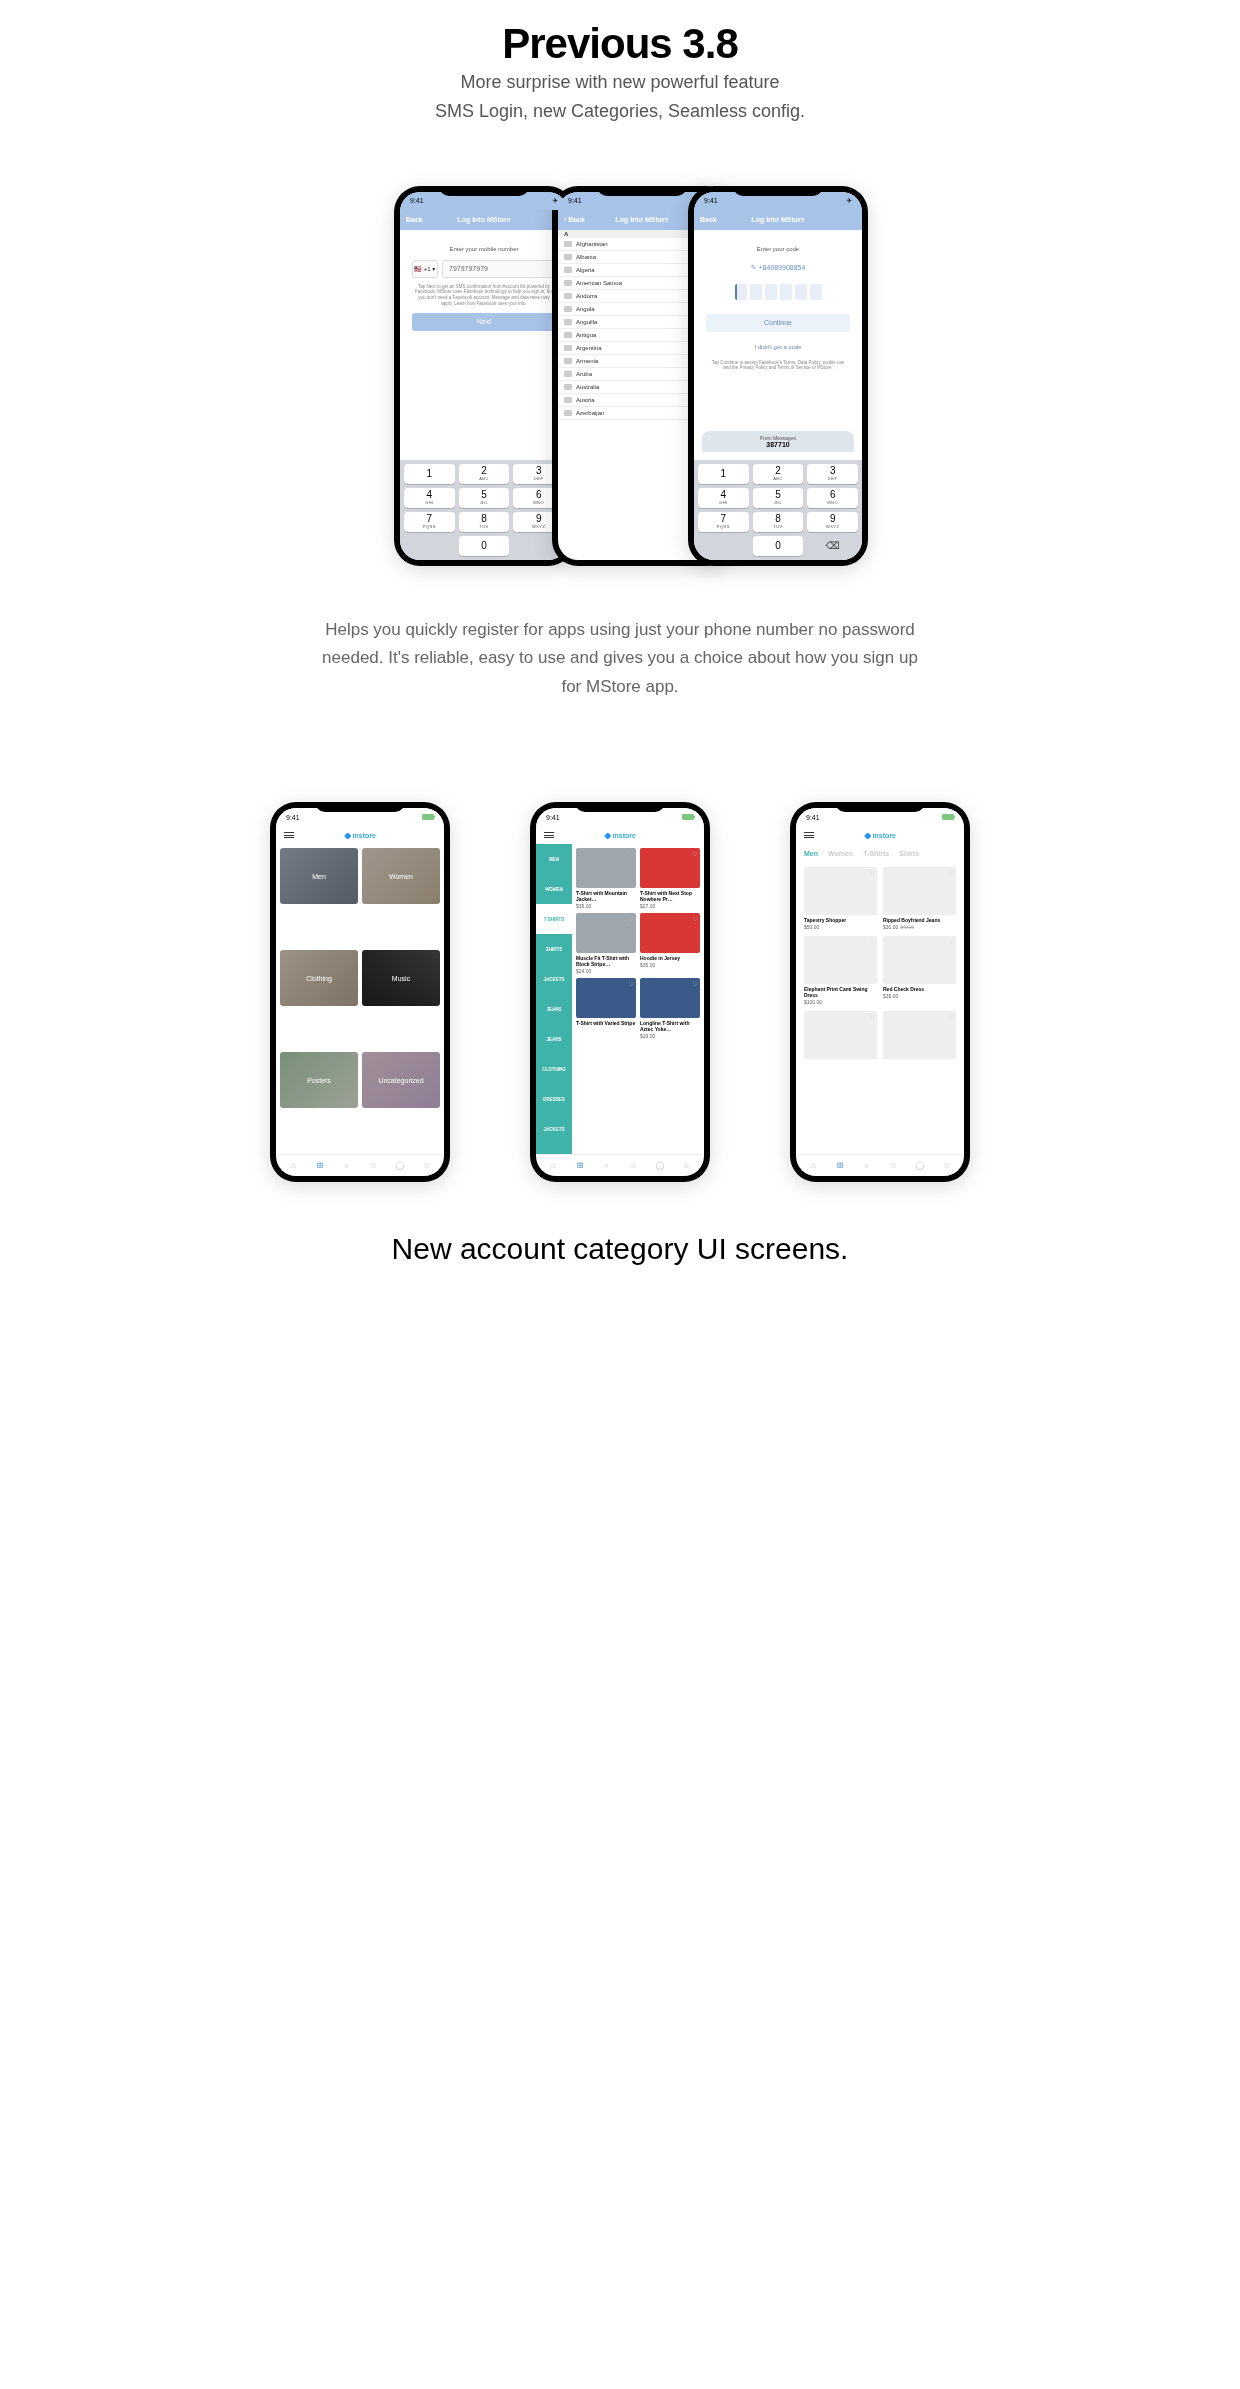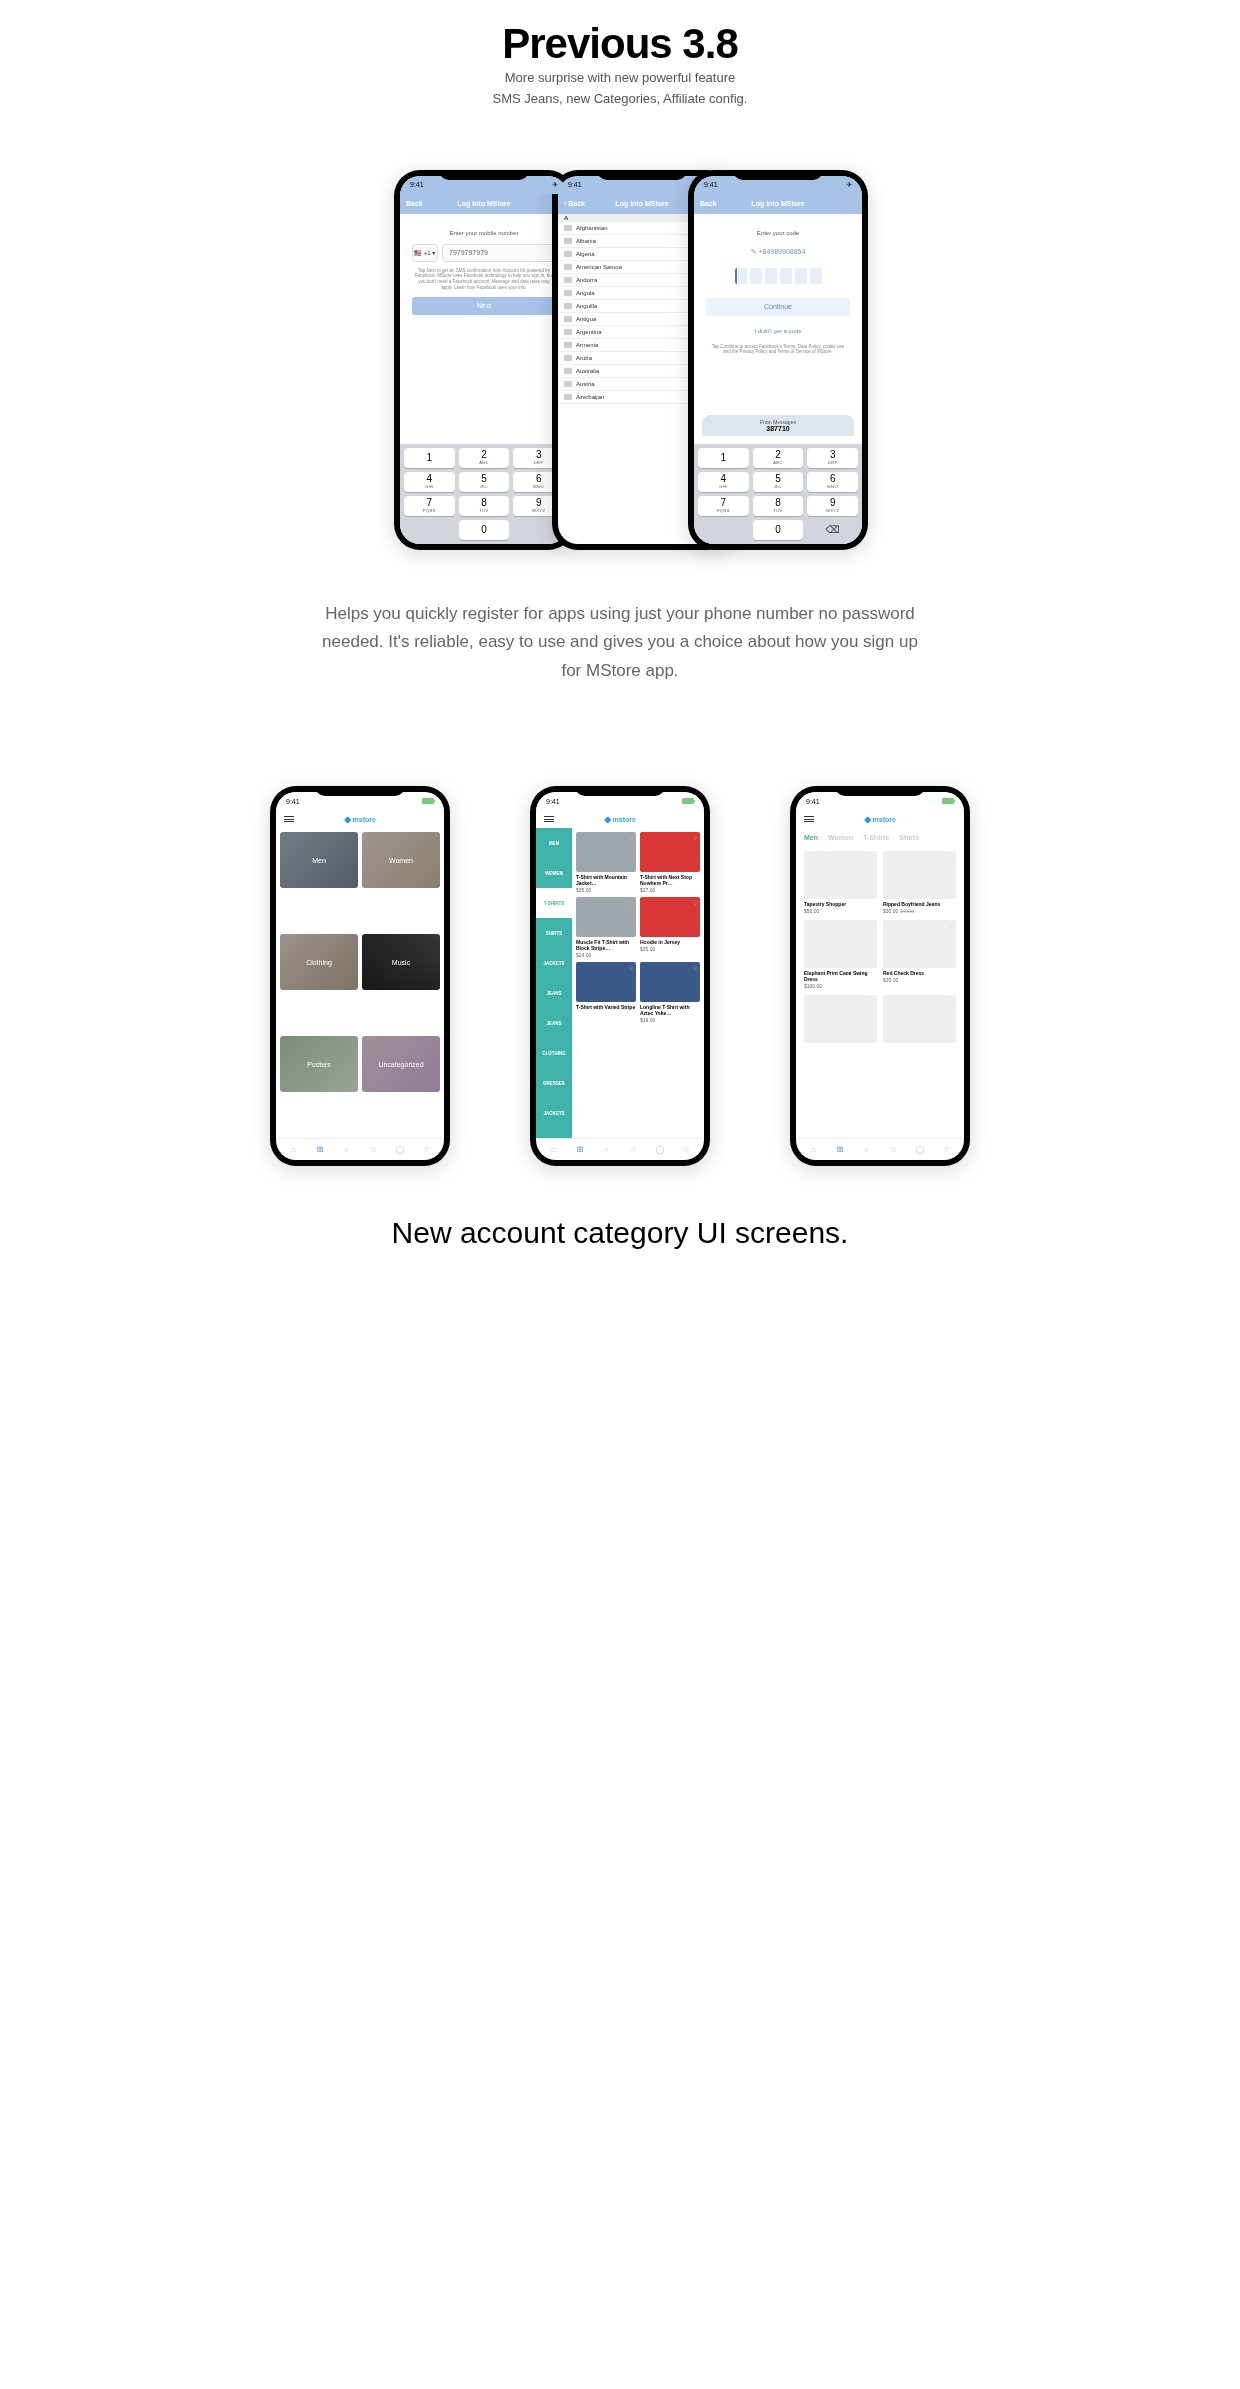--- a/index.html
+++ b/index.html
@@ -1,19 +1,19 @@
 <!DOCTYPE html>
 <html><head>
 <meta charset="utf-8">
 <style>
 *{margin:0;padding:0;box-sizing:border-box;font-family:-apple-system,BlinkMacSystemFont,'Segoe UI',Helvetica,Arial,sans-serif}
 body{background:#fff;width:1240px;margin:0 auto;padding:20px 0 60px}
 .section{text-align:center;padding:0 60px}
 .hero-title{font-size:42px;font-weight:900;color:#000;letter-spacing:-1px;}
-.hero-sub{font-size:13px;color:#555;line-height:1.6}
+.hero-sub{font-size:18px;color:#555;line-height:1.6}
 .phones-row{display:flex;justify-content:center;gap:0;margin:60px 0 50px;position:relative}
 .phones-row.spaced{gap:80px}
 .phone{width:160px;height:340px;background:#000;border-radius:26px;padding:6px;box-shadow:0 4px 20px rgba(0,0,0,.15);position:relative}
 .phone.tall{height:380px;width:180px}
 .phone.overlap{margin-left:-22px;margin-right:-22px;z-index:2}
 .phone.overlap-b{margin-left:-22px;margin-right:-22px;z-index:3}
 .screen{width:100%;height:100%;background:#fff;border-radius:20px;overflow:hidden;position:relative;font-size:6px}
 .notch{position:absolute;top:0;left:50%;transform:translateX(-50%);width:50%;height:10px;background:#000;border-radius:0 0 10px 10px;z-index:10}
 .home-handle{position:absolute;bottom:3px;left:50%;transform:translateX(-50%);width:40%;height:3px;background:#000;border-radius:3px;z-index:10}
 .statusbar{height:18px;display:flex;justify-content:space-between;align-items:center;padding:0 10px;font-size:7px;position:relative;z-index:5}
@@ -94,21 +94,21 @@
 
 .section-title{font-size:30px;font-weight:500;color:#000;margin-bottom:24px}
 .section-body{font-size:17px;color:#666;line-height:1.7;max-width:620px;margin:0 auto}
 </style>
 </head>
 <body>
 
 <div class="section">
   <h1 class="hero-title">Previous 3.8</h1>
   <p class="hero-sub">More surprise with new powerful feature</p>
-  <p class="hero-sub">SMS Jeans, new Categories, Affiliate config.</p>
+  <p class="hero-sub">SMS Login, new Categories, Seamless config.</p>
 </div>
 
 <div class="phones-row">
 
   <div class="phone tall">
     <div class="notch"></div>
     <div class="screen flex-col">
       <div class="statusbar blue">
         <span>9:41</span>
           <span>✈</span>

